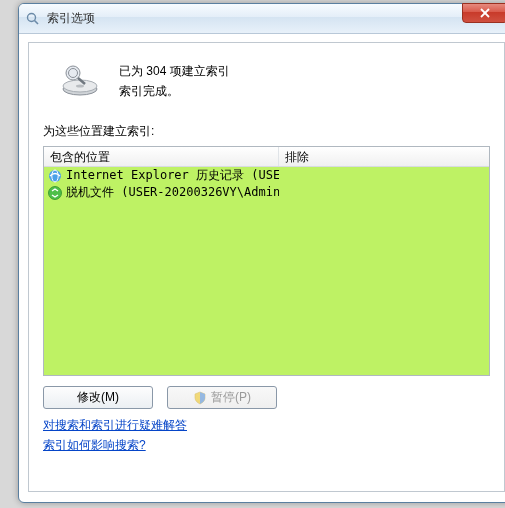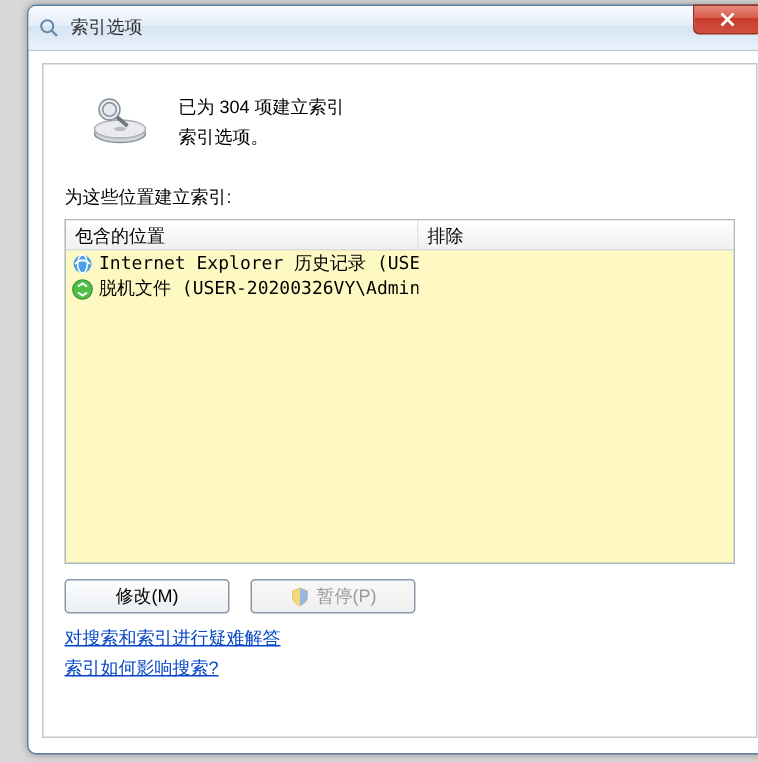--- a/index.html
+++ b/index.html
@@ -83,21 +83,21 @@
       padding-top: 2px;
     }
     .section-label {
       font-size: 12px;
       color: #000;
       margin-bottom: 6px;
     }
     .listbox {
       border: 1px solid #b0b8c0;
       height: 230px;
-      background: #fef9c3;
+      background: #bef264;
       display: flex;
       flex-direction: column;
     }
     .listheader {
       display: flex;
       height: 20px;
       background: linear-gradient(to bottom, #ffffff, #f0f0f0);
       border-bottom: 1px solid #d8dce0;
       font-size: 12px;
       color: #000;
@@ -218,21 +218,21 @@
           <ellipse cx="21" cy="30" rx="17" ry="6" fill="#d0d4d8" stroke="#8a9098" stroke-width="1"></ellipse>
           <ellipse cx="21" cy="27" rx="17" ry="6" fill="#e8eaec" stroke="#a8aeb4" stroke-width="1"></ellipse>
           <ellipse cx="21" cy="27" rx="4" ry="1.5" fill="#b8bcc0"></ellipse>
           <circle cx="14" cy="14" r="7" fill="#e6eaf0" stroke="#8a9098" stroke-width="1"></circle>
           <circle cx="14" cy="14" r="4.5" fill="none" stroke="#8a9098" stroke-width="1"></circle>
           <line x1="19" y1="19" x2="26" y2="25" stroke="#707880" stroke-width="2.5"></line>
         </svg>
       </div>
       <div class="status-text">
         <div>已为 304 项建立索引</div>
-        <div>索引选项。</div>
+        <div>索引完成。</div>
       </div>
     </div>
 
     <div class="section-label">为这些位置建立索引:</div>
 
     <div class="listbox">
       <div class="listheader">
         <div class="col-left">包含的位置</div>
         <div class="col-right">排除</div>
       </div>

